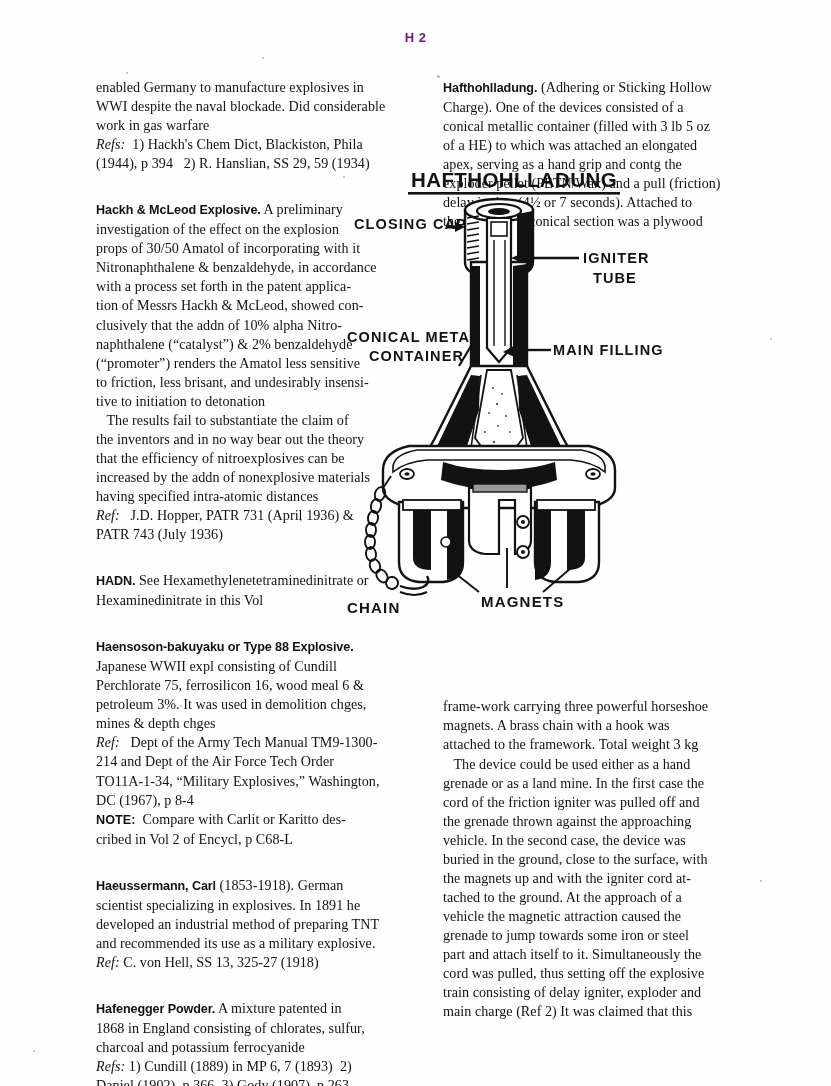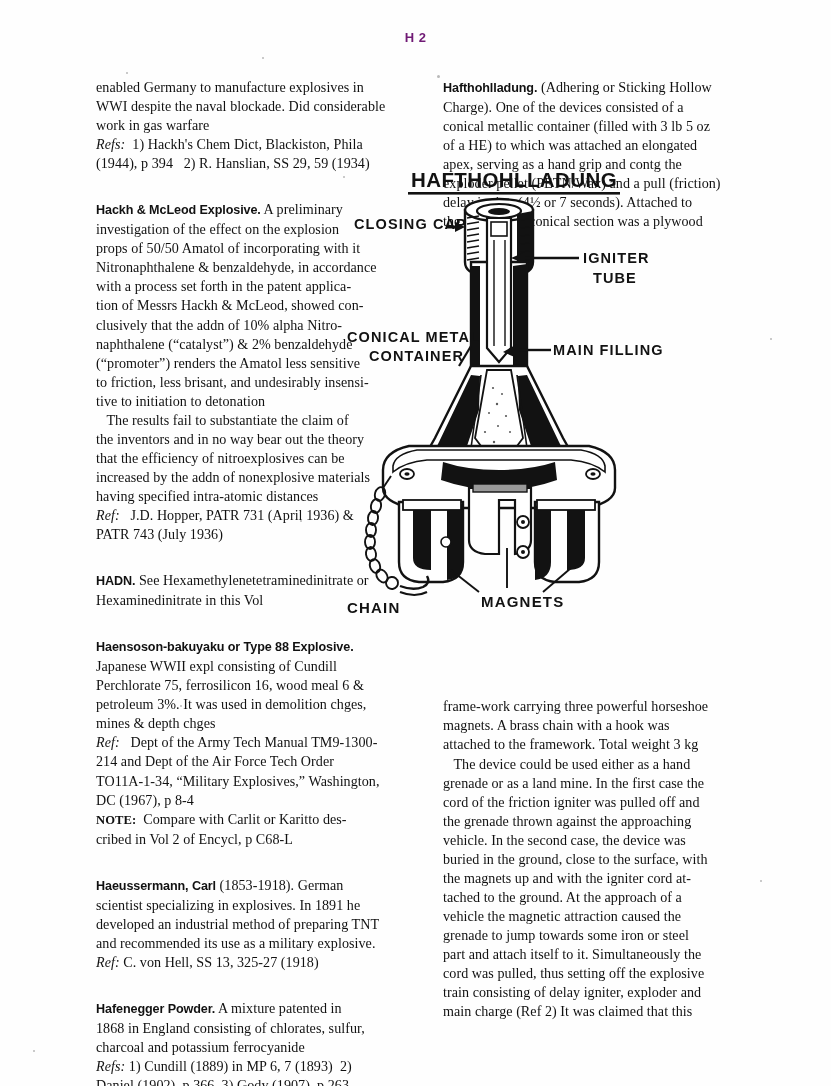--- a/index.html
+++ b/index.html
@@ -66,21 +66,21 @@
   .hw {
     font-family: "Liberation Sans", sans-serif;
     font-weight: bold;
     font-size: 12.6px;
     letter-spacing: -0.1px;
   }
   .ref-it {
     font-style: italic;
   }
   .note-lbl {
-    font-family: Liberation Serif, serif;
+    font-family: Liberation Sans, sans-serif;
     font-weight: bold;
     font-size: 12.6px;
   }
 
   .gap { height: 13px; }
 
   
   .figure {
     position: absolute;
     left: 347px;
@@ -115,21 +115,21 @@
         <p class="line">work in gas warfare</p>
         <p class="line"><span class="ref-it">Refs:</span><span>  1) Hackh's Chem Dict, Blackiston, Phila</span></p>
         <p class="line">(1944), p 394   2) R. Hanslian, SS 29, 59 (1934)</p>
       </div>
 
       <div class="gap"></div>
 
       <div class="entry">
         <p class="line"><span class="hw">Hackh &amp; McLeod Explosive.</span><span> A preliminary</span></p>
         <p class="line">investigation of the effect on the explosion</p>
-        <p class="line">props of 50/50 Amatol of incorporating with it</p>
+        <p class="line">props of 30/50 Amatol of incorporating with it</p>
         <p class="line">Nitronaphthalene &amp; benzaldehyde, in accordance</p>
         <p class="line">with a process set forth in the patent applica-</p>
         <p class="line">tion of Messrs Hackh &amp; McLeod, showed con-</p>
         <p class="line">clusively that the addn of 10% alpha Nitro-</p>
         <p class="line">naphthalene (“catalyst”) &amp; 2% benzaldehyde</p>
         <p class="line">(“promoter”) renders the Amatol less sensitive</p>
         <p class="line">to friction, less brisant, and undesirably insensi-</p>
         <p class="line">tive to initiation to detonation</p>
         <p class="line">   The results fail to substantiate the claim of</p>
         <p class="line">the inventors and in no way bear out the theory</p>

